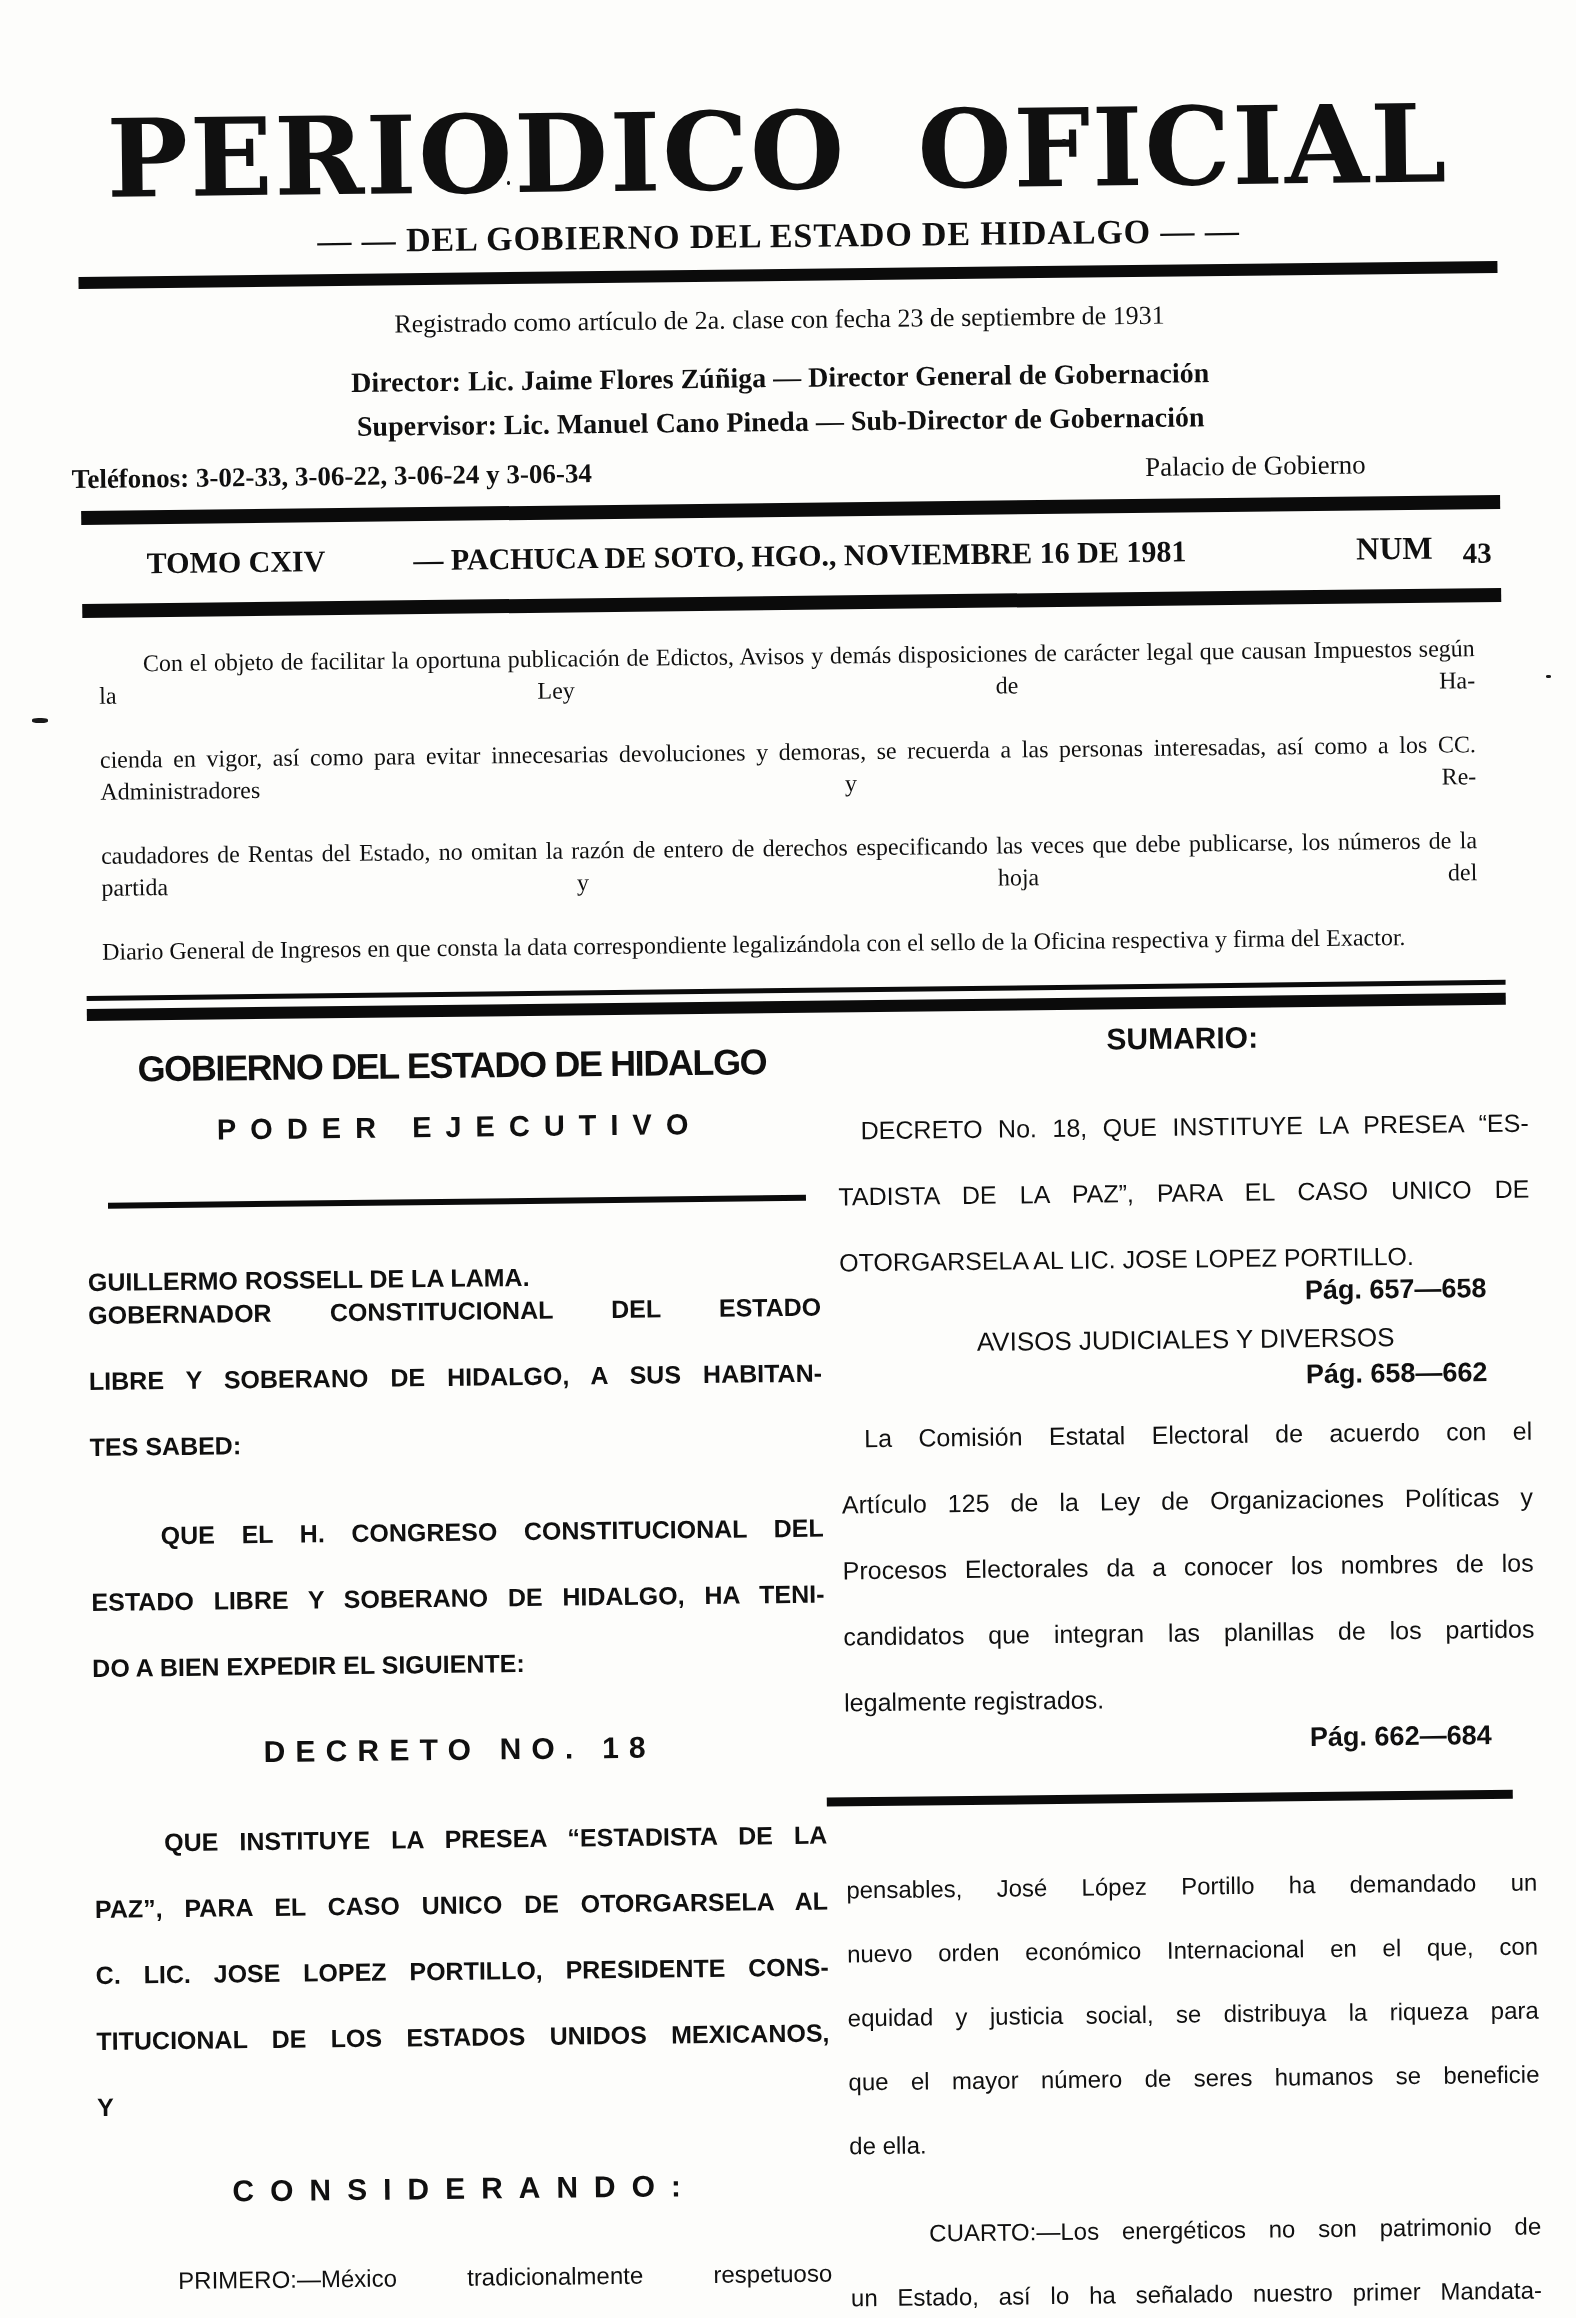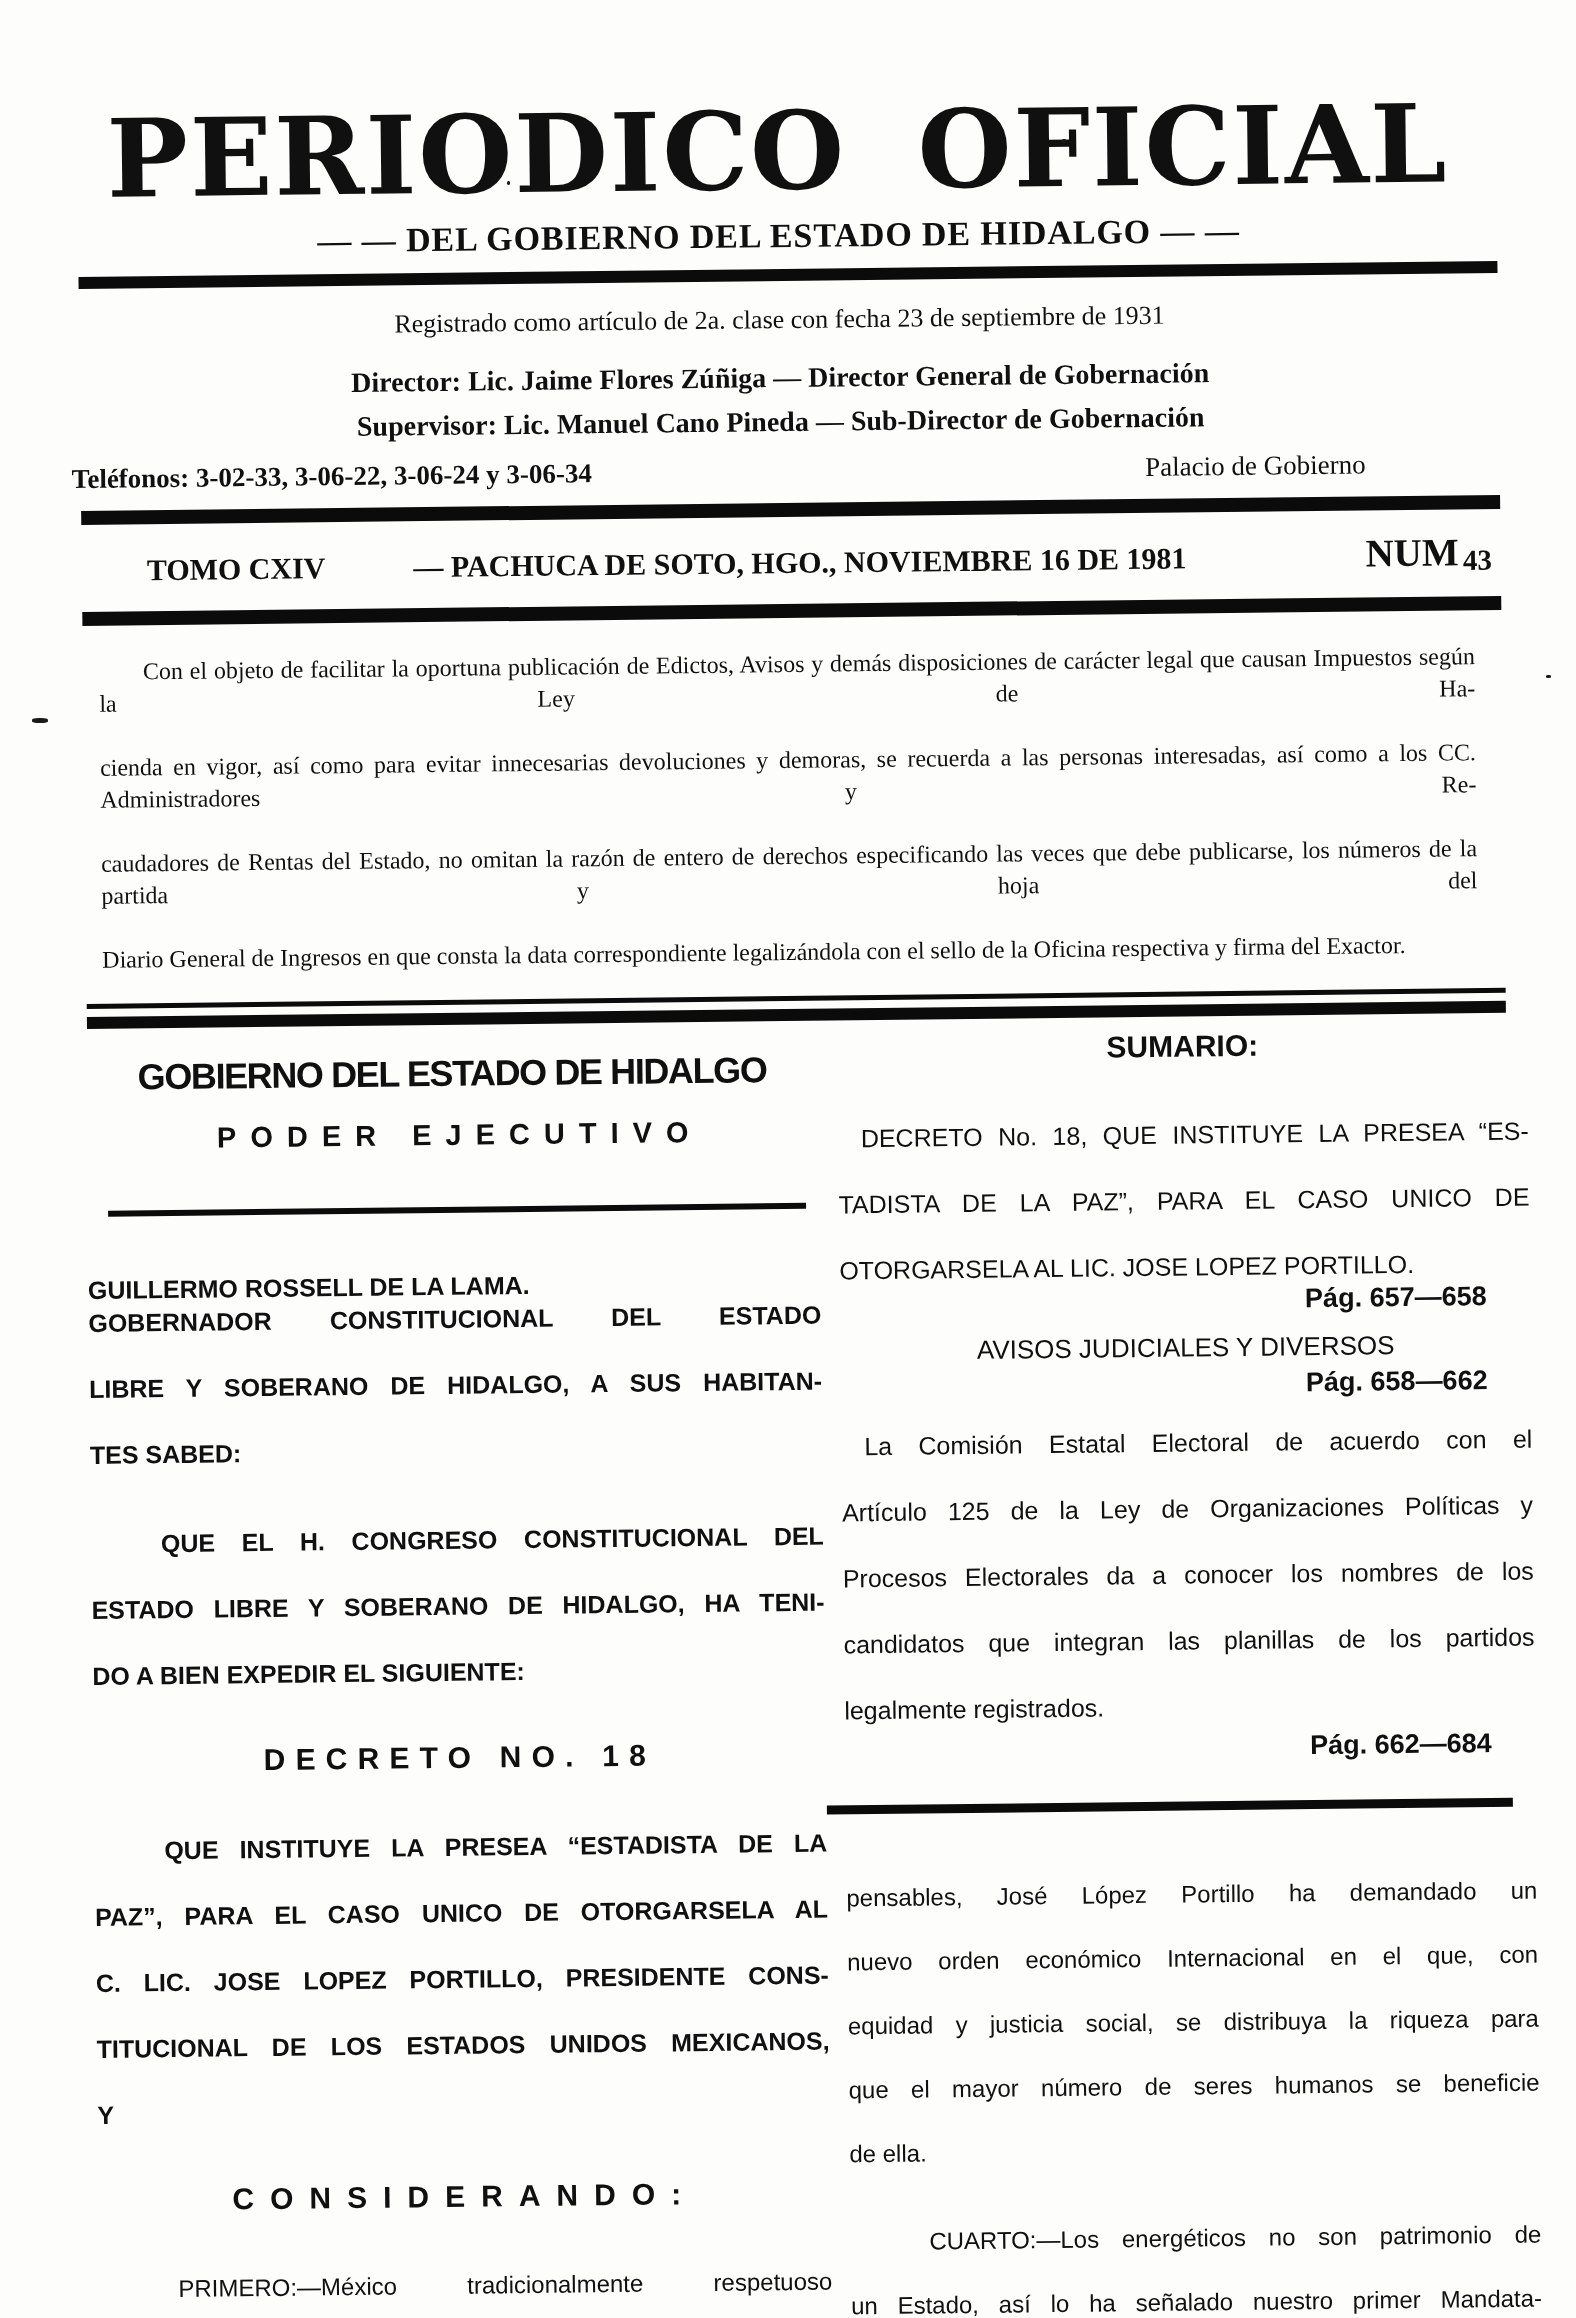--- a/index.html
+++ b/index.html
@@ -56,22 +56,22 @@
   .phones{font-weight:bold;}
   .rule-2{height:14px;margin-top:16px;}
   .tomo-row{
     display:flex;align-items:baseline;
     margin:19.5px 79px 0 153px;
     font-family:"Liberation Serif",serif;font-weight:bold;font-size:30px;
     white-space:nowrap;
   }
   .place-date{margin-left:88px;}
   .num-group{margin-left:auto;display:flex;align-items:baseline;}
-  .num-label{font-size:39px;}
-  .num-value{font-size:29px;margin-left:4px;transform:translateY(4.6px);}
+  .num-label{font-size:32px;}
+  .num-value{font-size:29px;margin-left:30px;transform:translateY(4.6px);}
   .rule-3{height:14px;margin-top:22px;}
   
   .notice{
     margin:30px 97px 0 104px;
     font-family:"Liberation Serif",serif;
     font-size:19px;line-height:32px;
   }
   .notice .jline:first-child{text-indent:44px;}
   
   .sep-double{margin:28px 70px 0 88px;}

